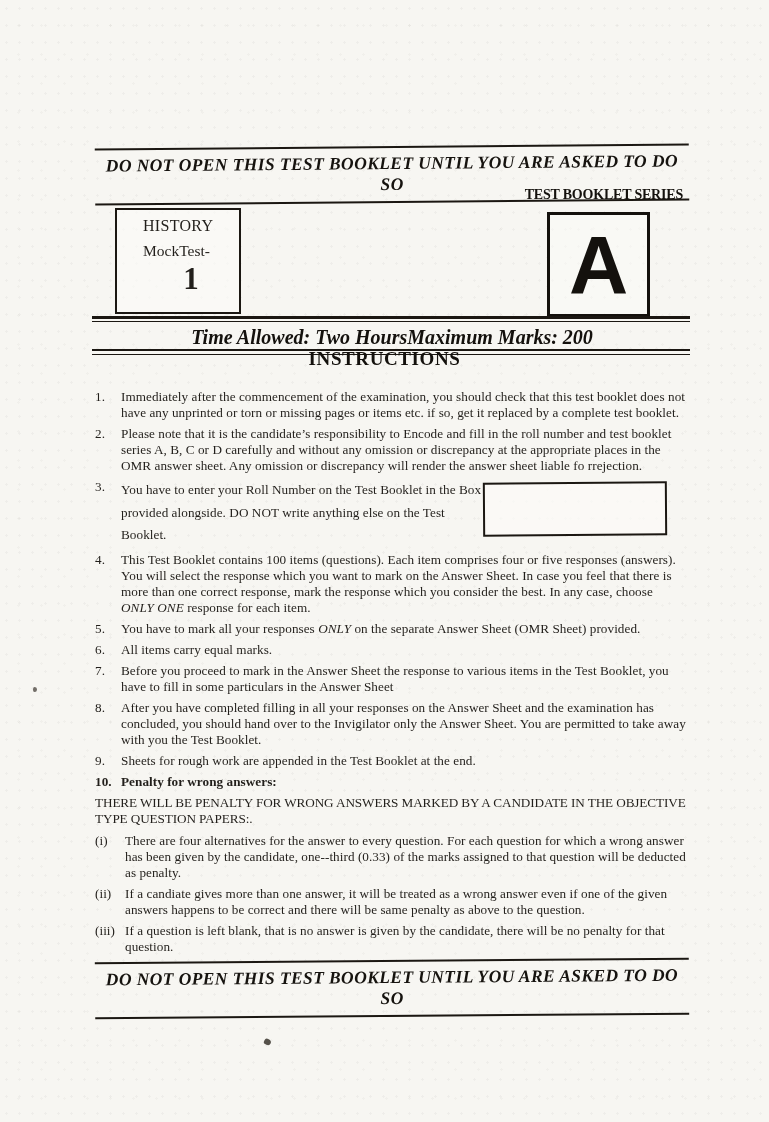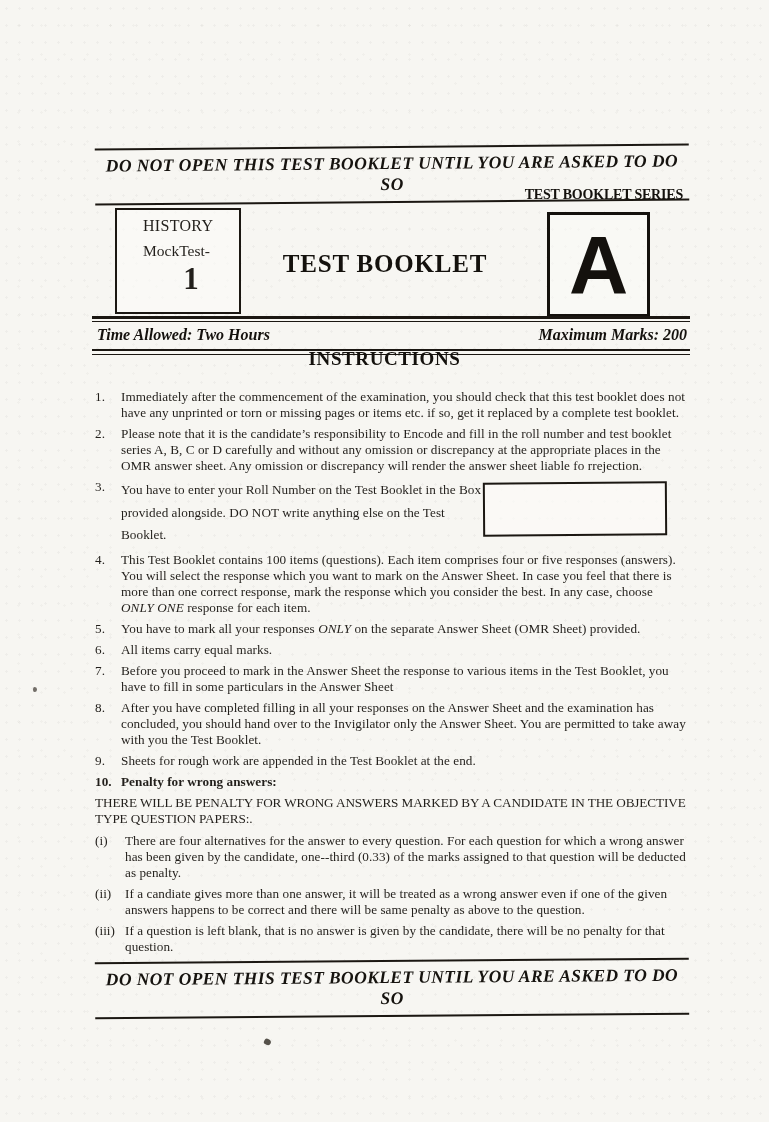--- a/index.html
+++ b/index.html
@@ -47,22 +47,22 @@
   .series-box span {
     font-family:"Liberation Sans", sans-serif; font-weight:bold;
     font-size:82px; line-height:0.95; color:#14110d;
   }
   .rule-a {
     position:absolute; left:92px; top:316px; width:598px; height:2px;
     border-top:3px solid #1b1712; border-bottom:1px solid #1b1712;
   }
   .marks-row {
     position:absolute; left:97px; top:326px; width:590px;
-    display:flex; justify-content:space-between;
-    font-weight:bold; font-style:italic; font-size:16px; color:#14110d;
+    display:flex; justify-content:center;
+    font-weight:bold; font-style:italic; font-size:20px; color:#14110d;
   }
   .rule-b {
     position:absolute; left:92px; top:349px; width:598px; height:3px;
     border-top:2px solid #1b1712; border-bottom:1.5px solid #1b1712;
   }
   .instructions-heading {
     position:absolute; left:0; top:348px; width:100%; text-align:center;
     font-size:19px; font-weight:bold; letter-spacing:0.6px; color:#14110d;
   }
   .flow { position:absolute; left:95px; top:389px; width:594px; }
@@ -96,21 +96,20 @@
   </div>
 
   <div class="series-label">TEST BOOKLET SERIES</div>
 
   <div class="subject-box">
     <div class="l1">HISTORY</div>
     <div class="l2">MockTest-</div>
     <div class="num">1</div>
   </div>
 
-  <div class="booklet-title">TEST BOOKLET</div>
 
   <div class="series-box">
     <span>A</span>
   </div>
 
   <div class="rule-a"></div>
 
   <div class="marks-row">
     <span>Time Allowed: Two  Hours</span>
     <span>Maximum Marks: 200</span>

